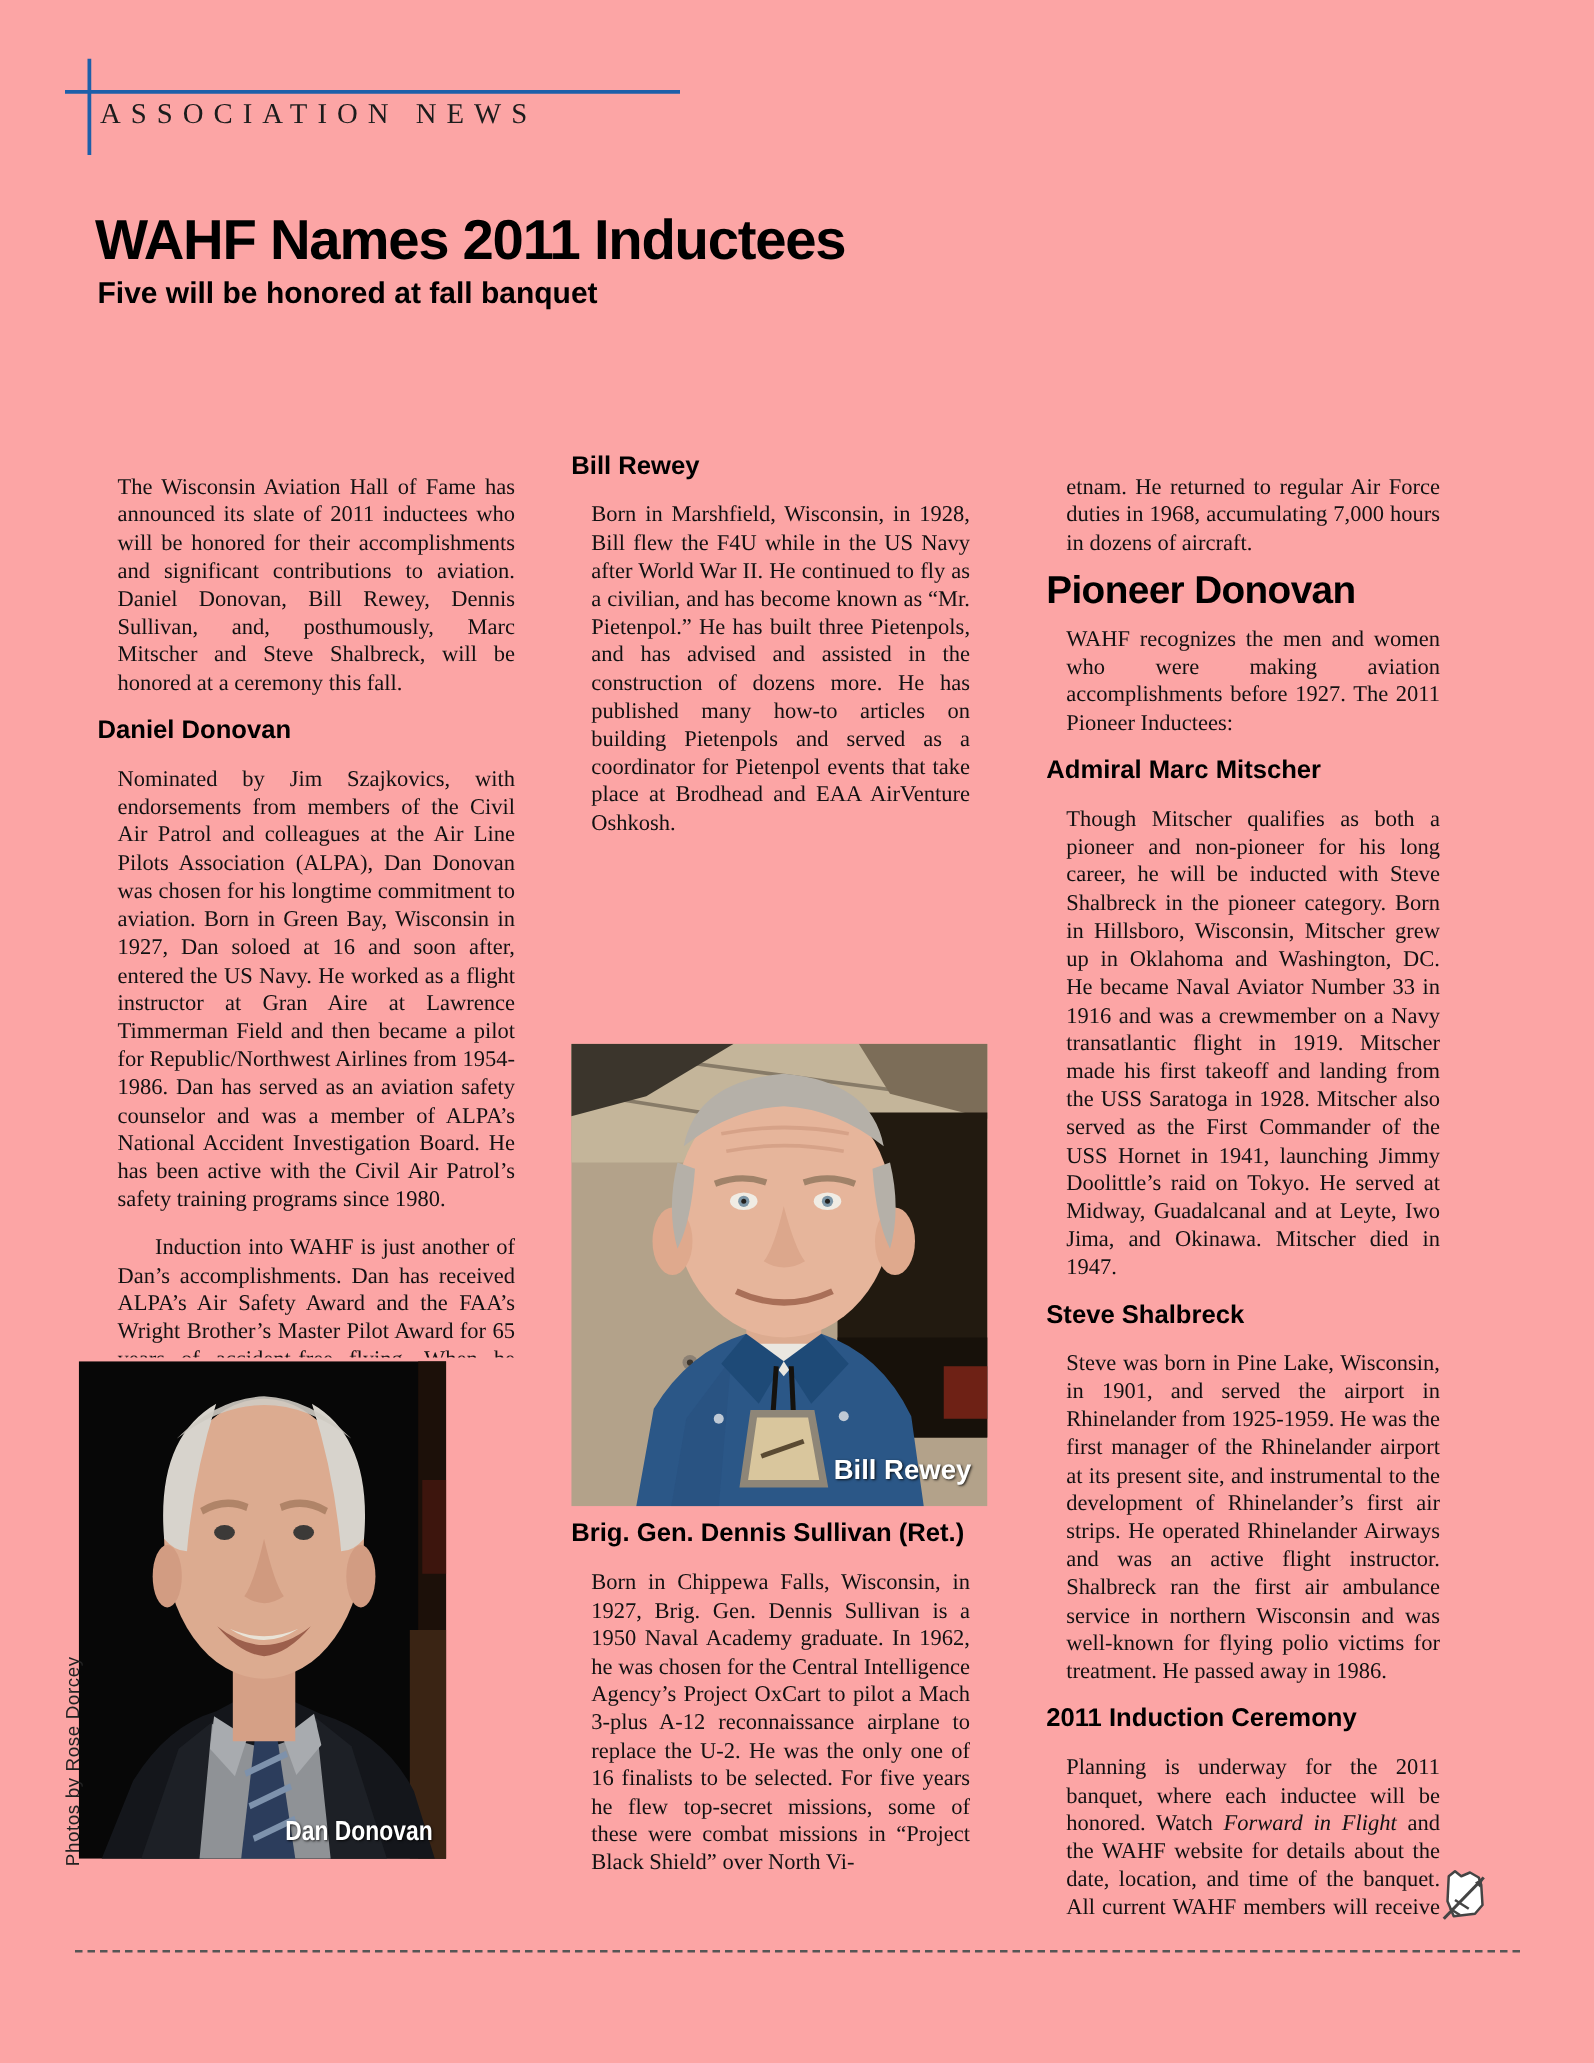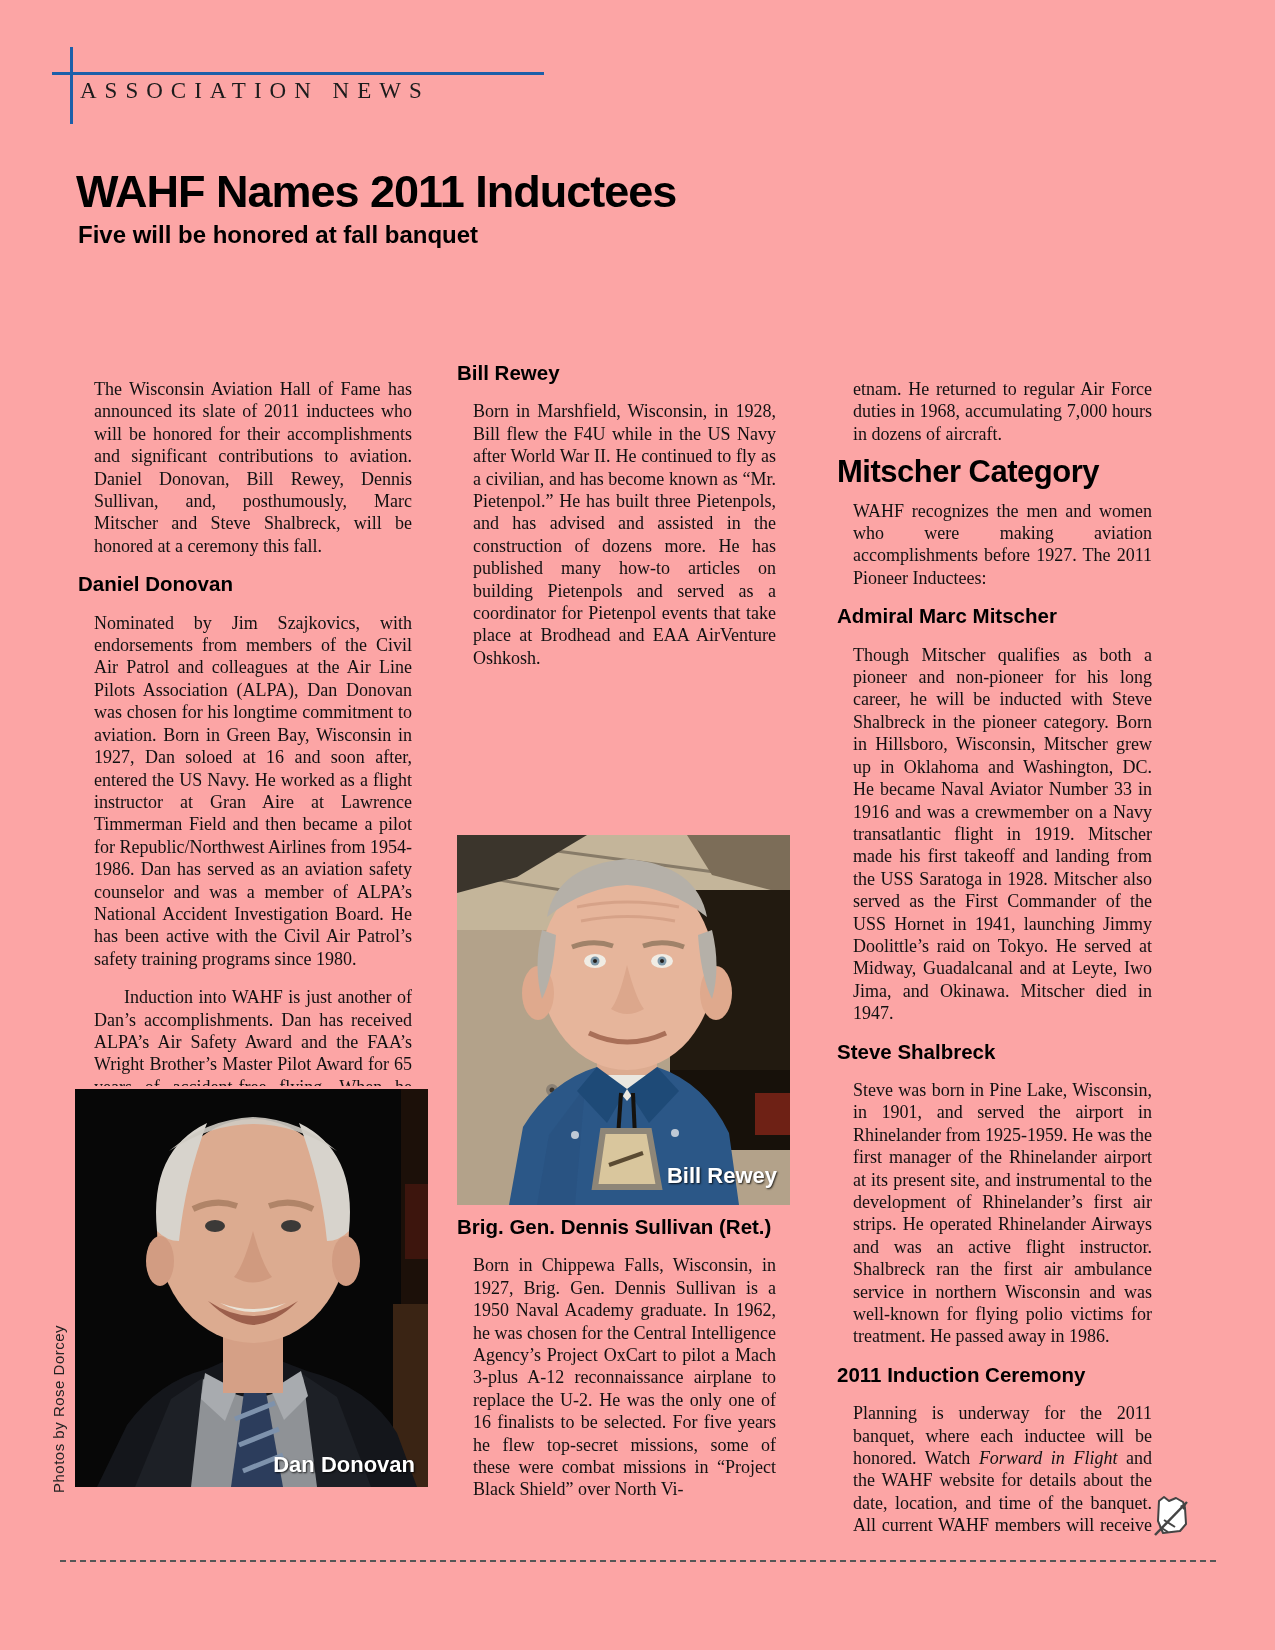--- a/index.html
+++ b/index.html
@@ -41,21 +41,21 @@
     font-family:"Liberation Sans", sans-serif; font-weight:bold; font-size:20.5px;
     color:#000; margin:12px 0 3px 0; white-space:nowrap; text-align:left;
   }
   .coltext h2 {
     font-family:"Liberation Sans", sans-serif; font-weight:bold; font-size:31px;
     color:#000; margin:10px 0 4px 0; text-align:left; letter-spacing:-0.5px;
   }
   .coltext h3:first-child, .coltext h2:first-child { margin-top:0; }
   
   .photo { position:absolute; display:block; }
-  .photo-donovan { left:75px; top:1089px; width:353px; height:398px; }
+  .photo-donovan { left:63px; top:1089px; width:294px; height:398px; }
   .photo-rewey   { left:457px; top:835px; width:333px; height:370px; }
   .photo svg { display:block; width:100%; height:100%; }
   .caption-text {
     font-family:"Liberation Sans", sans-serif; font-weight:bold; font-size:22px;
     fill:#ffffff; text-shadow:1px 1px 2px rgba(0,0,0,0.8);
   }
   .photo-credit {
     position:absolute; left:50px; top:1288px; height:205px; width:22px;
     writing-mode:vertical-rl; transform:rotate(180deg);
     font-family:"Liberation Sans", sans-serif; font-size:15px; color:#222;
@@ -97,21 +97,21 @@
     <p>Born in Marshfield, Wisconsin, in 1928, Bill flew the F4U while in the US Navy after World War II. He continued to fly as a civilian, and has become known as “Mr. Pietenpol.” He has built three Pietenpols, and has advised and assisted in the construction of dozens more. He has published many how-to articles on building Pietenpols and served as a coordinator for Pietenpol events that take place at Brodhead and EAA AirVenture Oshkosh.</p>
   </div>
 
   <div class="coltext col2b">
     <h3>Brig. Gen. Dennis Sullivan (Ret.)</h3>
     <p>Born in Chippewa Falls, Wisconsin, in 1927, Brig. Gen. Dennis Sullivan is a 1950 Naval Academy graduate. In 1962, he was chosen for the Central Intelligence Agency’s Project OxCart to pilot a Mach 3-plus A-12 reconnaissance airplane to replace the U-2. He was the only one of 16 finalists to be selected. For five years he flew top-secret missions, some of these were combat missions in “Project Black Shield” over North Vi-</p>
   </div>
 
   <div class="coltext col3">
     <p>etnam. He returned to regular Air Force duties in 1968, accumulating 7,000 hours in dozens of aircraft.</p>
-    <h2>Mitscher Category</h2>
+    <h2>Pioneer Donovan</h2>
     <p>WAHF recognizes the men and women who were making aviation accomplishments before 1927. The 2011 Pioneer Inductees:</p>
     <h3>Admiral Marc Mitscher</h3>
     <p>Though Mitscher qualifies as both a pioneer and non-pioneer for his long career, he will be inducted with Steve Shalbreck in the pioneer category. Born in Hillsboro, Wisconsin, Mitscher grew up in Oklahoma and Washington, DC. He became Naval Aviator Number 33 in 1916 and was a crewmember on a Navy transatlantic flight in 1919. Mitscher made his first takeoff and landing from the USS Saratoga in 1928. Mitscher also served as the First Commander of the USS Hornet in 1941, launching Jimmy Doolittle’s raid on Tokyo. He served at Midway, Guadalcanal and at Leyte, Iwo Jima, and Okinawa. Mitscher died in 1947.</p>
     <h3>Steve Shalbreck</h3>
     <p>Steve was born in Pine Lake, Wisconsin, in 1901, and served the airport in Rhinelander from 1925-1959. He was the first manager of the Rhinelander airport at its present site, and instrumental to the development of Rhinelander’s first air strips. He operated Rhinelander Airways and was an active flight instructor. Shalbreck ran the first air ambulance service in northern Wisconsin and was well-known for flying polio victims for treatment. He passed away in 1986.</p>
     <h3>2011 Induction Ceremony</h3>
     <p><span>Planning is underway for the 2011 banquet, where each inductee will be honored. Watch </span><i>Forward in Flight</i><span> and the WAHF website for details about the date, location, and time of the banquet. All current WAHF members will receive an invitation to the event.</span></p>
   </div>
 
   <div class="photo photo-donovan">

